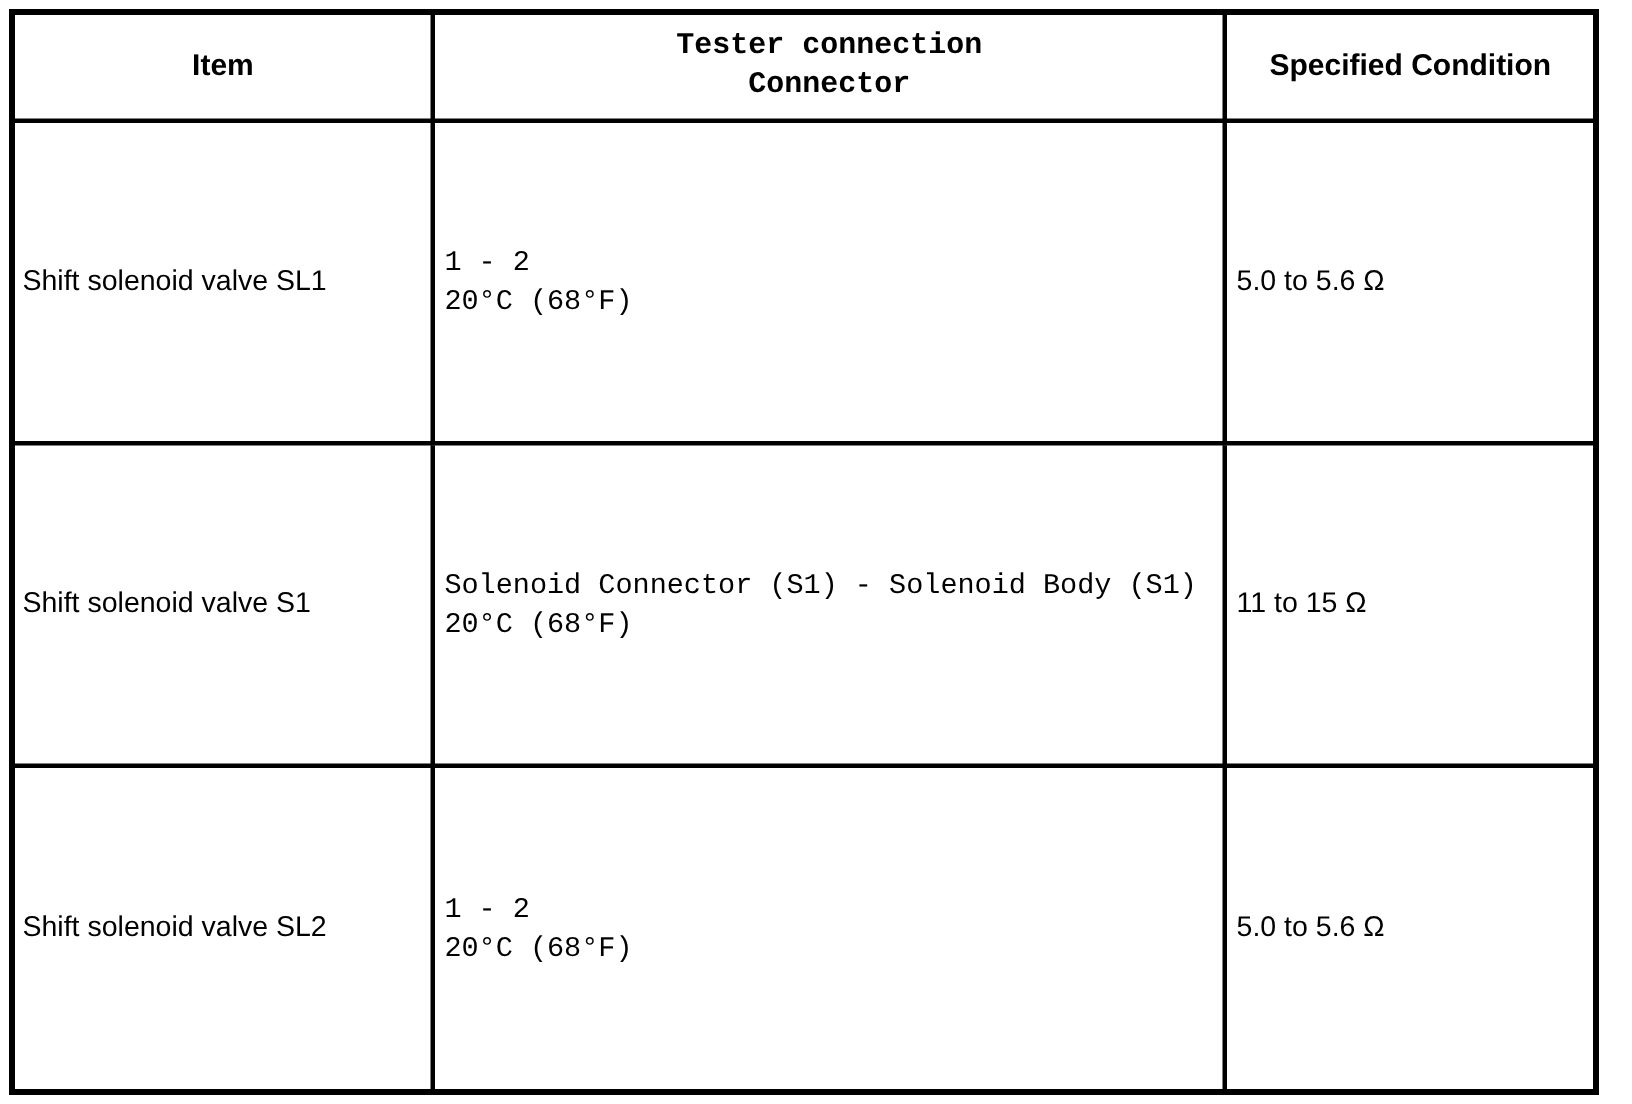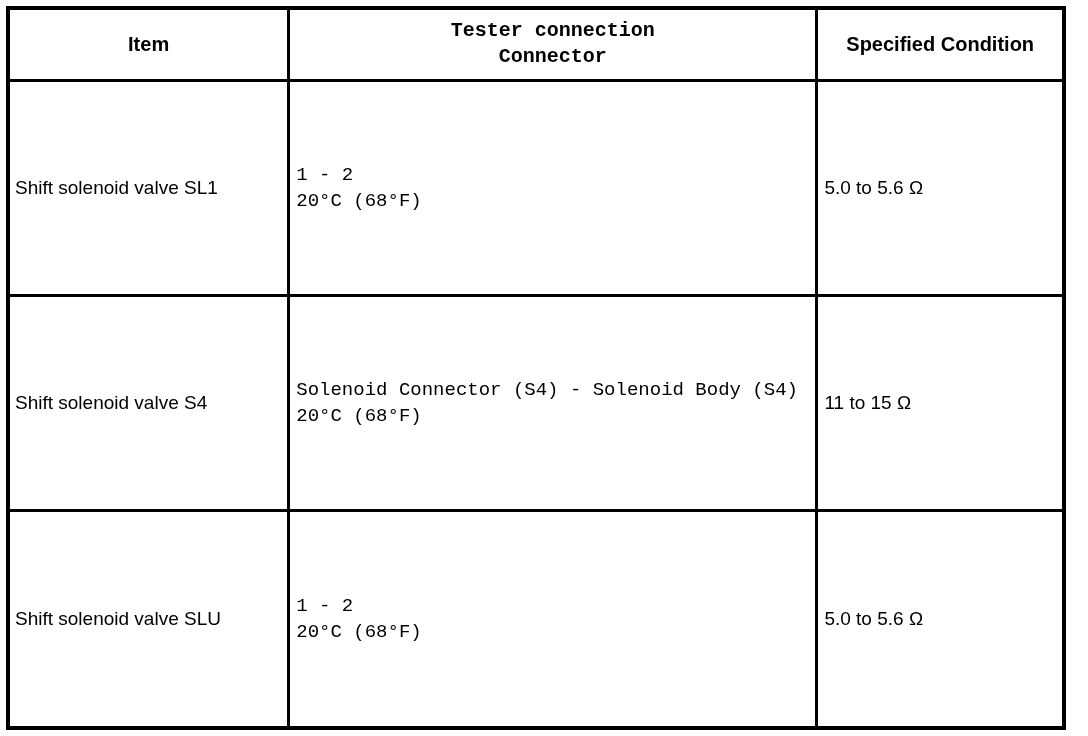--- a/index.html
+++ b/index.html
@@ -95,46 +95,46 @@
     </td>
     <td class="cell-tester two-line">
       <div>1 - 2</div>
       <div>20°C (68°F)</div>
     </td>
     <td class="cell-specified">
       <span>5.0 to 5.6 Ω</span>
     </td>
   </tr>
 
-
-
-
   <tr>
     <td class="cell-item">
-      <span>Shift solenoid valve S4</span>
+      <span>Shift solenoid valve S1</span>
     </td>
     <td class="cell-tester two-line">
-      <div>Solenoid Connector (S4) - Solenoid Body (S4)</div>
+      <div>Solenoid Connector (S1) - Solenoid Body (S1)</div>
       <div>20°C (68°F)</div>
     </td>
     <td class="cell-specified">
       <span>11 to 15 Ω</span>
     </td>
   </tr>
 
 
 
 
   <tr>
     <td class="cell-item">
-      <span>Shift solenoid valve SLU</span>
+      <span>Shift solenoid valve SL2</span>
     </td>
     <td class="cell-tester two-line">
       <div>1 - 2</div>
       <div>20°C (68°F)</div>
     </td>
     <td class="cell-specified">
       <span>5.0 to 5.6 Ω</span>
     </td>
   </tr>
+
+
+
 </tbody>
   </table>
 </div>
 
 </body></html>

